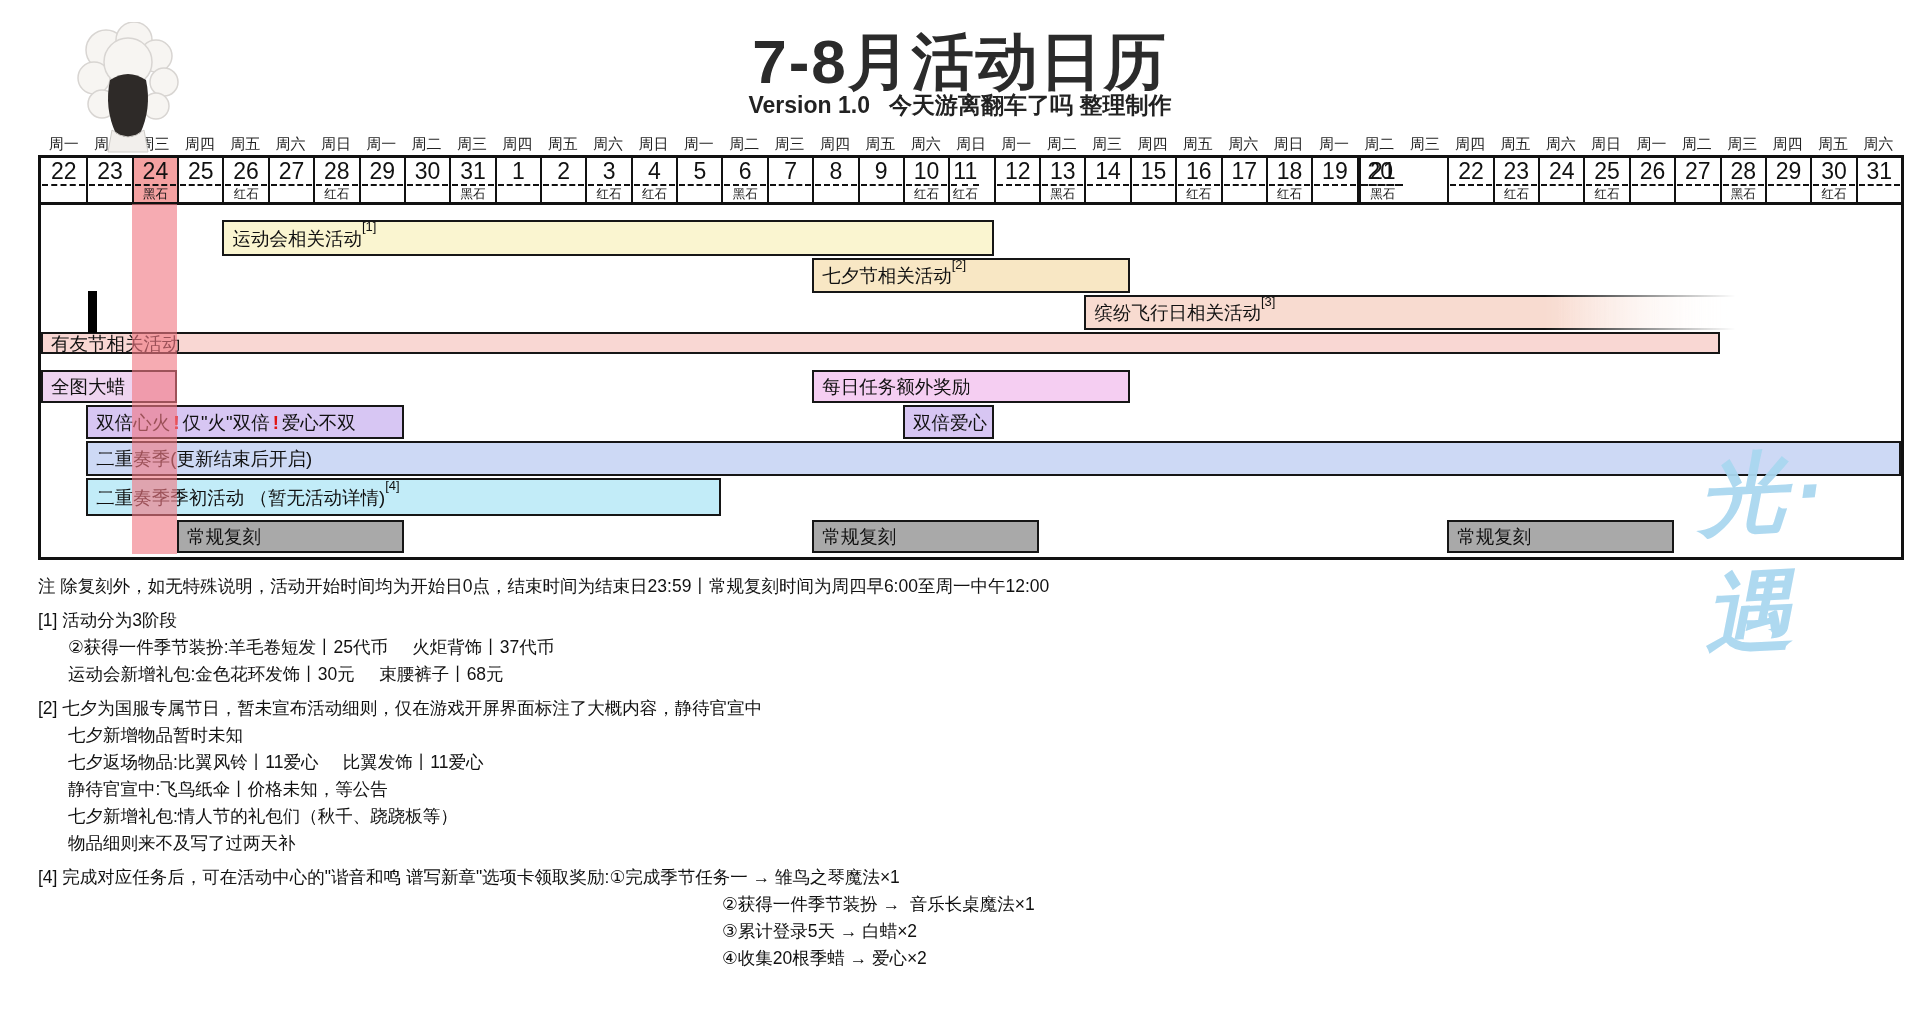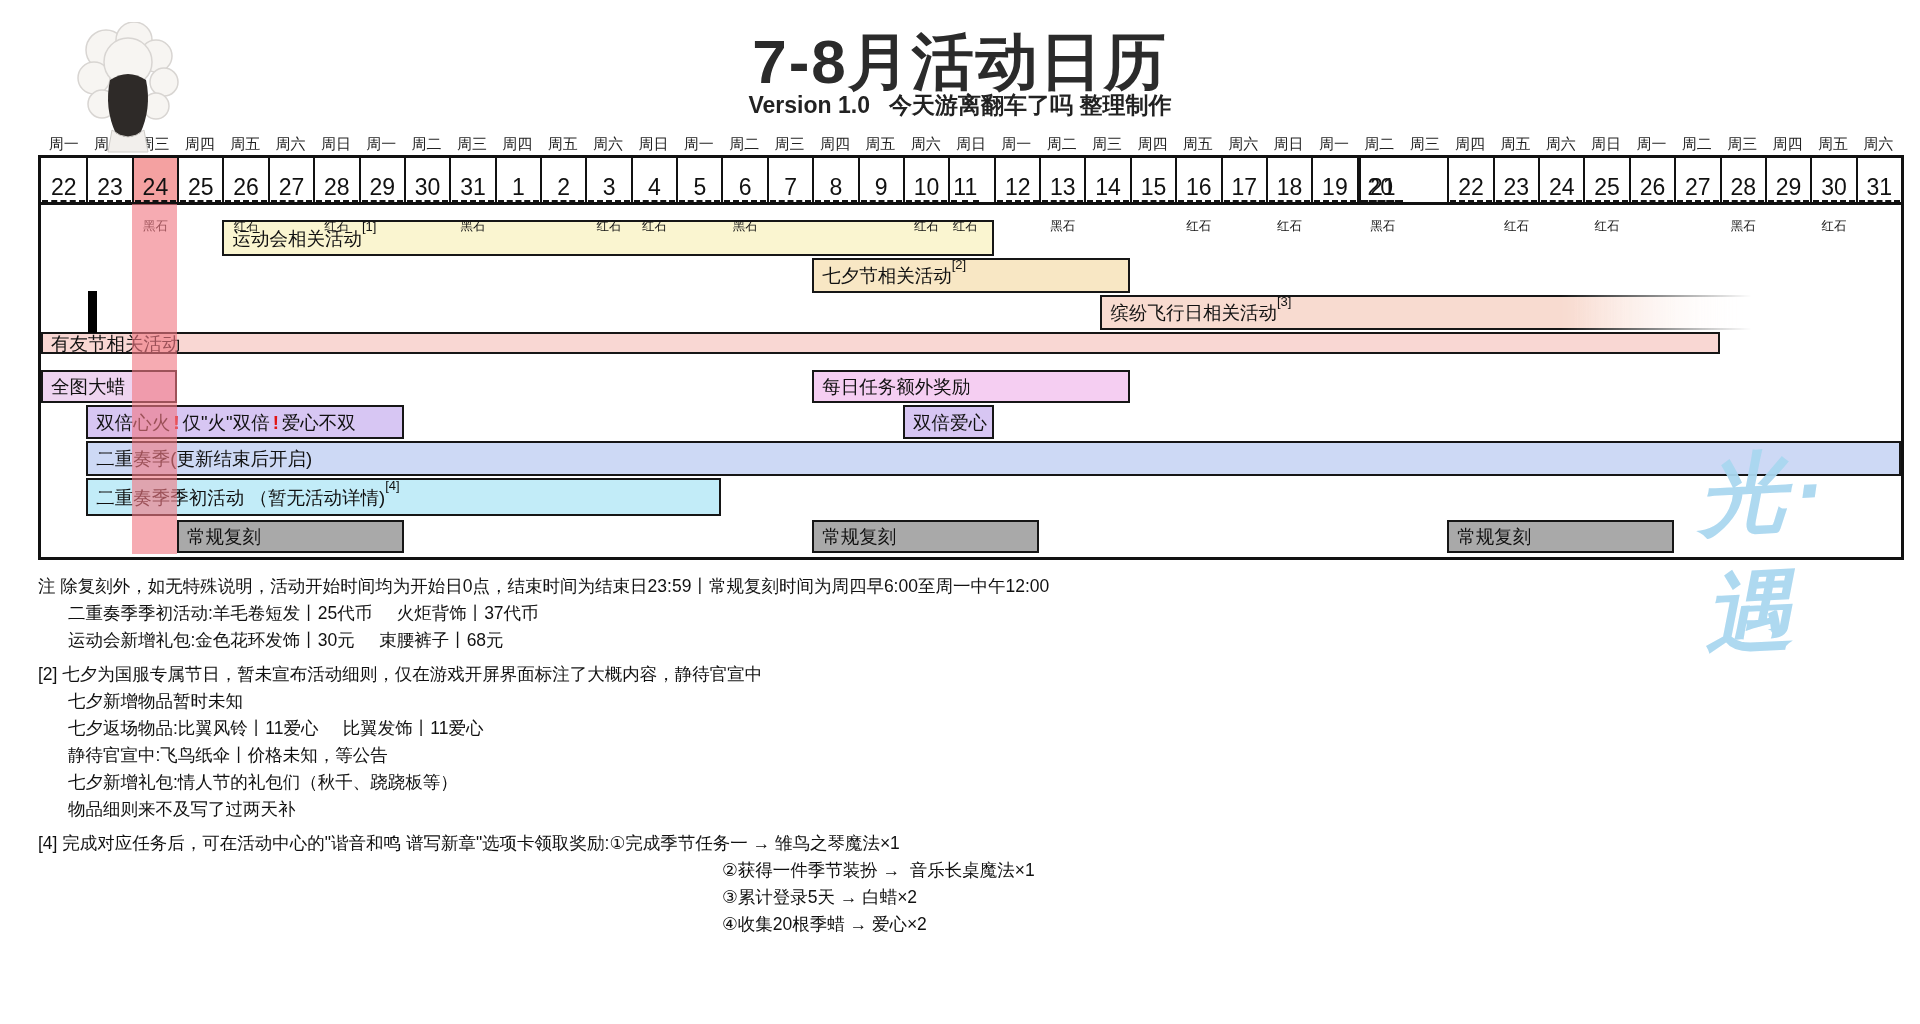--- a/index.html
+++ b/index.html
@@ -13,33 +13,33 @@
   
   .wd{position:absolute;top:135px;transform:translateX(-50%);font-size:15px;
       color:#222;white-space:nowrap;}
   
   .cal{position:absolute;left:38px;top:155px;width:1866px;height:50px;
        border:3px solid #111;box-sizing:border-box;background:#fff;z-index:10;}
   .cell{position:absolute;top:0;height:44px;box-sizing:border-box;border-left:2px solid #111;}
   .cell.first{border-left:none;}
   .cell.hl{background:#f4a1a1;}
   .cell .num{height:26px;line-height:27px;text-align:center;font-size:23px;font-weight:500;
-             border-bottom:2px dashed #111;margin:16px 1px;}
+             border-bottom:2px dashed #111;margin:0 1px;}
   .cell .stone{height:16px;line-height:16px;text-align:center;font-size:12.5px;color:#111;}
   
   .chartbody{position:absolute;left:38px;top:204px;width:1866px;height:356px;
              border:3px solid #111;border-top:none;box-sizing:border-box;background:#fff;}
   .bar{position:absolute;box-sizing:border-box;border:2px solid #161616;
        display:flex;align-items:center;padding-left:8px;font-size:18.5px;color:#111;
        white-space:nowrap;z-index:5;}
   .bar sup{font-size:13px;position:relative;top:-6px;line-height:0;}
   .bar .red{color:#e01414;font-weight:800;padding:0 3px;}
   .bar.fade{border-right:none;
       -webkit-mask-image:linear-gradient(to right,#000 70%,transparent 99%);
-      mask-image:linear-gradient(to right,#000 70%,transparent 99%);margin-left:16px;}
+      mask-image:linear-gradient(to right,#000 70%,transparent 99%);}
   .hlcol{position:absolute;top:0;height:350px;background:rgba(240,120,130,0.62);z-index:15;}
   .marker{position:absolute;background:#000;z-index:6;}
   .markertext{position:absolute;font-size:17.5px;color:#111;white-space:nowrap;z-index:6;}
   
   .watermark{position:absolute;left:1660px;top:228px;font-size:88px;font-weight:700;
              color:#aad7f0;letter-spacing:8px;transform:rotate(-3deg);z-index:25;
              font-style:italic;opacity:.95;}
   
   .avatar{position:absolute;left:76px;top:22px;width:104px;height:132px;z-index:40;}
   
@@ -321,21 +321,22 @@
     </div>
     <div class="bar" style="left: 1406.34px; width: 226.829px; top: 316px; height: 33px; background: rgb(169, 169, 169);">
       <span>常规复刻</span>
     </div>
     <div class="marker" style="left: 46.7268px; top: 87px; width: 9px; height: 42px;"></div>
     <div class="hlcol" style="left: 90.7317px; width: 45.3659px;"></div>
   </div>
 
 <div class="notes" id="notes">
     <div class="note i0">注 除复刻外，如无特殊说明，活动开始时间均为开始日0点，结束时间为结束日23:59丨常规复刻时间为周四早6:00至周一中午12:00</div>
-    <div class="note i1">二重奏季季初活动:羊毛卷短发丨25代币     火炬背饰丨37代币</div>
+    <div class="note i0 g">[1] 活动分为3阶段</div>
+    <div class="note i1">②获得一件季节装扮:羊毛卷短发丨25代币     火炬背饰丨37代币</div>
     <div class="note i1">运动会新增礼包:金色花环发饰丨30元     束腰裤子丨68元</div>
     <div class="note i0 g">[2] 七夕为国服专属节日，暂未宣布活动细则，仅在游戏开屏界面标注了大概内容，静待官宣中</div>
     <div class="note i1">七夕新增物品暂时未知</div>
     <div class="note i1">七夕返场物品:比翼风铃丨11爱心     比翼发饰丨11爱心</div>
     <div class="note i1">静待官宣中:飞鸟纸伞丨价格未知，等公告</div>
     <div class="note i1">七夕新增礼包:情人节的礼包们（秋千、跷跷板等）</div>
     <div class="note i1">物品细则来不及写了过两天补</div>
     <div class="note i0 g">[4] 完成对应任务后，可在活动中心的"谐音和鸣 谱写新章"选项卡领取奖励:①完成季节任务一 → 雏鸟之琴魔法×1</div>
     <div class="note i2">②获得一件季节装扮 →  音乐长桌魔法×1</div>
     <div class="note i2">③累计登录5天 → 白蜡×2</div>

